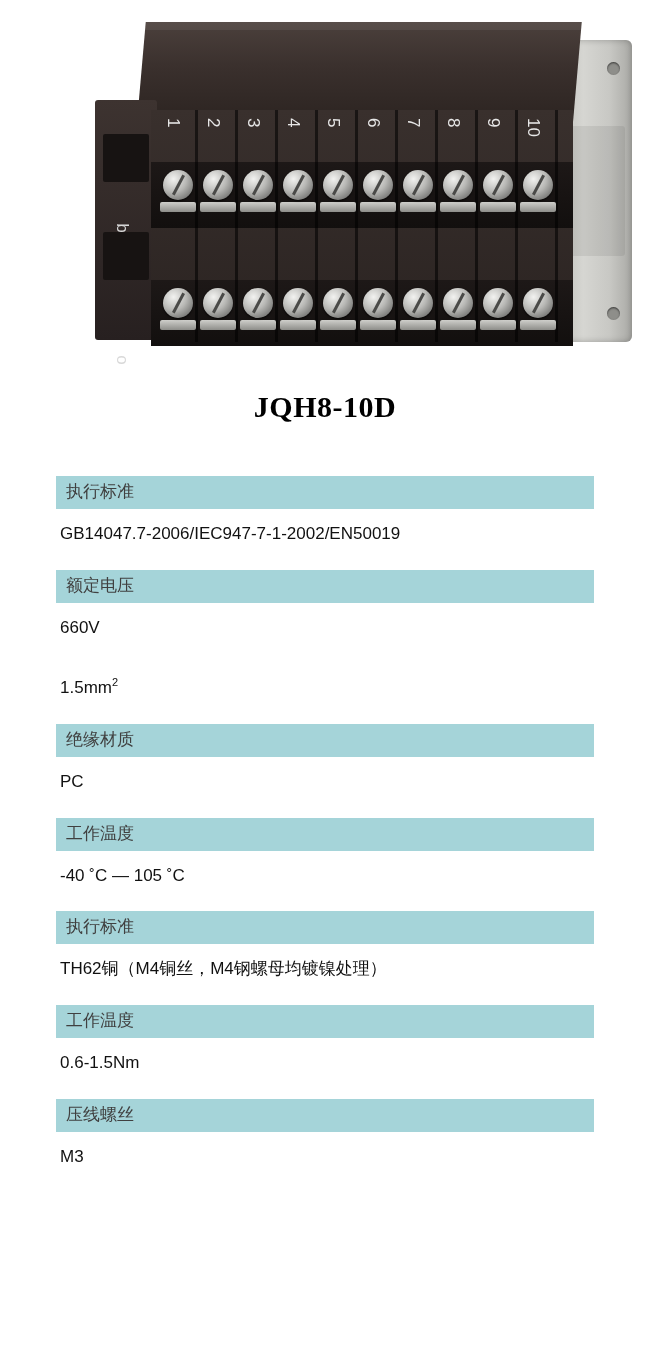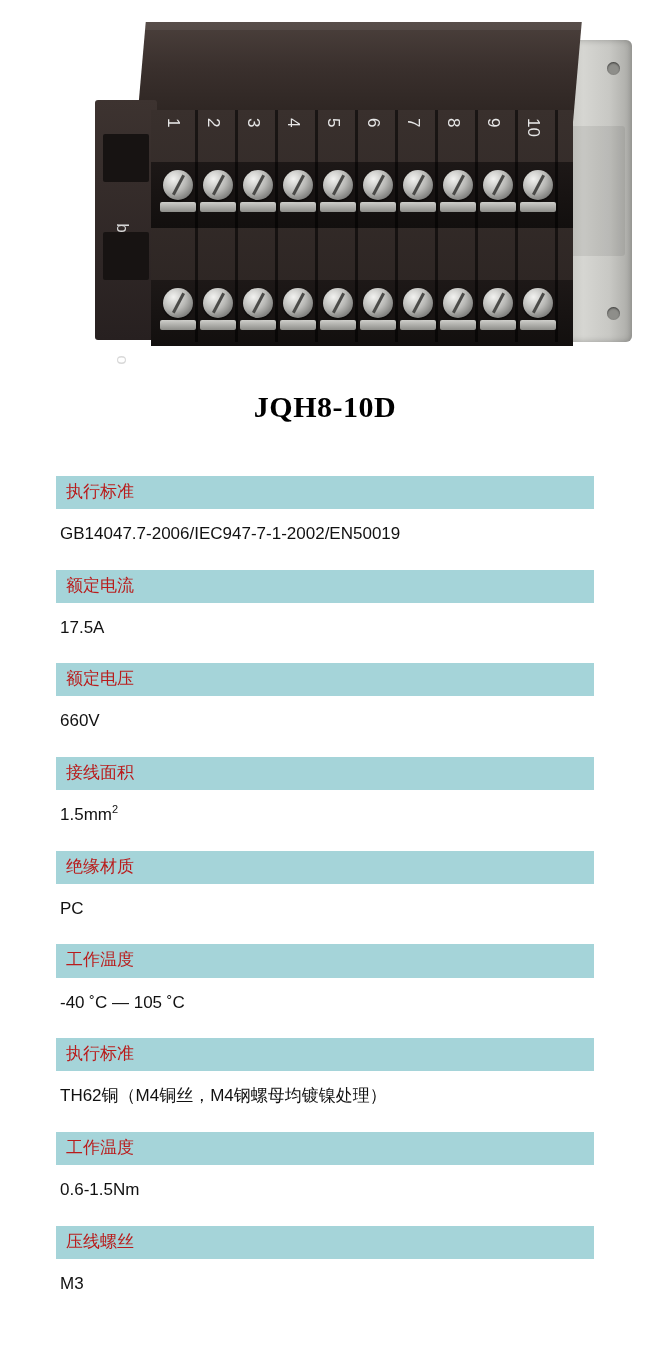--- a/index.html
+++ b/index.html
@@ -172,21 +172,21 @@
 
   
   .spec-list {
     margin-top: 52px;
     padding: 0 56px 30px 56px;
   }
   .spec-row { margin-bottom: 24px; }
   .spec-label {
     background: #a5d4d9;
     font-size: 17px;
-    color: #b91c1c;
+    color: #404040;
     padding: 5px 10px 6px 10px;
     line-height: 1.3;
   }
   .spec-value {
     font-size: 17px;
     color: #111;
     padding: 12px 4px 0 4px;
     line-height: 1.35;
   }
   sup { font-size: 11px; vertical-align: super; }
@@ -288,32 +288,27 @@
 
   <div class="product-title">JQH8-10D</div>
 
   <div class="spec-list">
 
     <div class="spec-row">
       <div class="spec-label">执行标准</div>
       <div class="spec-value"><span>GB14047.7-2006/IEC947-7-1-2002/EN50019</span><sup></sup></div>
     </div>
 
-    <div class="spec-row">
-      <div class="spec-label">额定电流</div>
-      <div class="spec-value"><span>17.5A</span><sup></sup></div>
-    </div>
 
     <div class="spec-row">
       <div class="spec-label">额定电压</div>
       <div class="spec-value"><span>660V</span><sup></sup></div>
     </div>
 
     <div class="spec-row">
-      <div class="spec-label">接线面积</div>
       <div class="spec-value"><span>1.5mm</span><sup>2</sup></div>
     </div>
 
     <div class="spec-row">
       <div class="spec-label">绝缘材质</div>
       <div class="spec-value"><span>PC</span><sup></sup></div>
     </div>
 
     <div class="spec-row">
       <div class="spec-label">工作温度</div>

